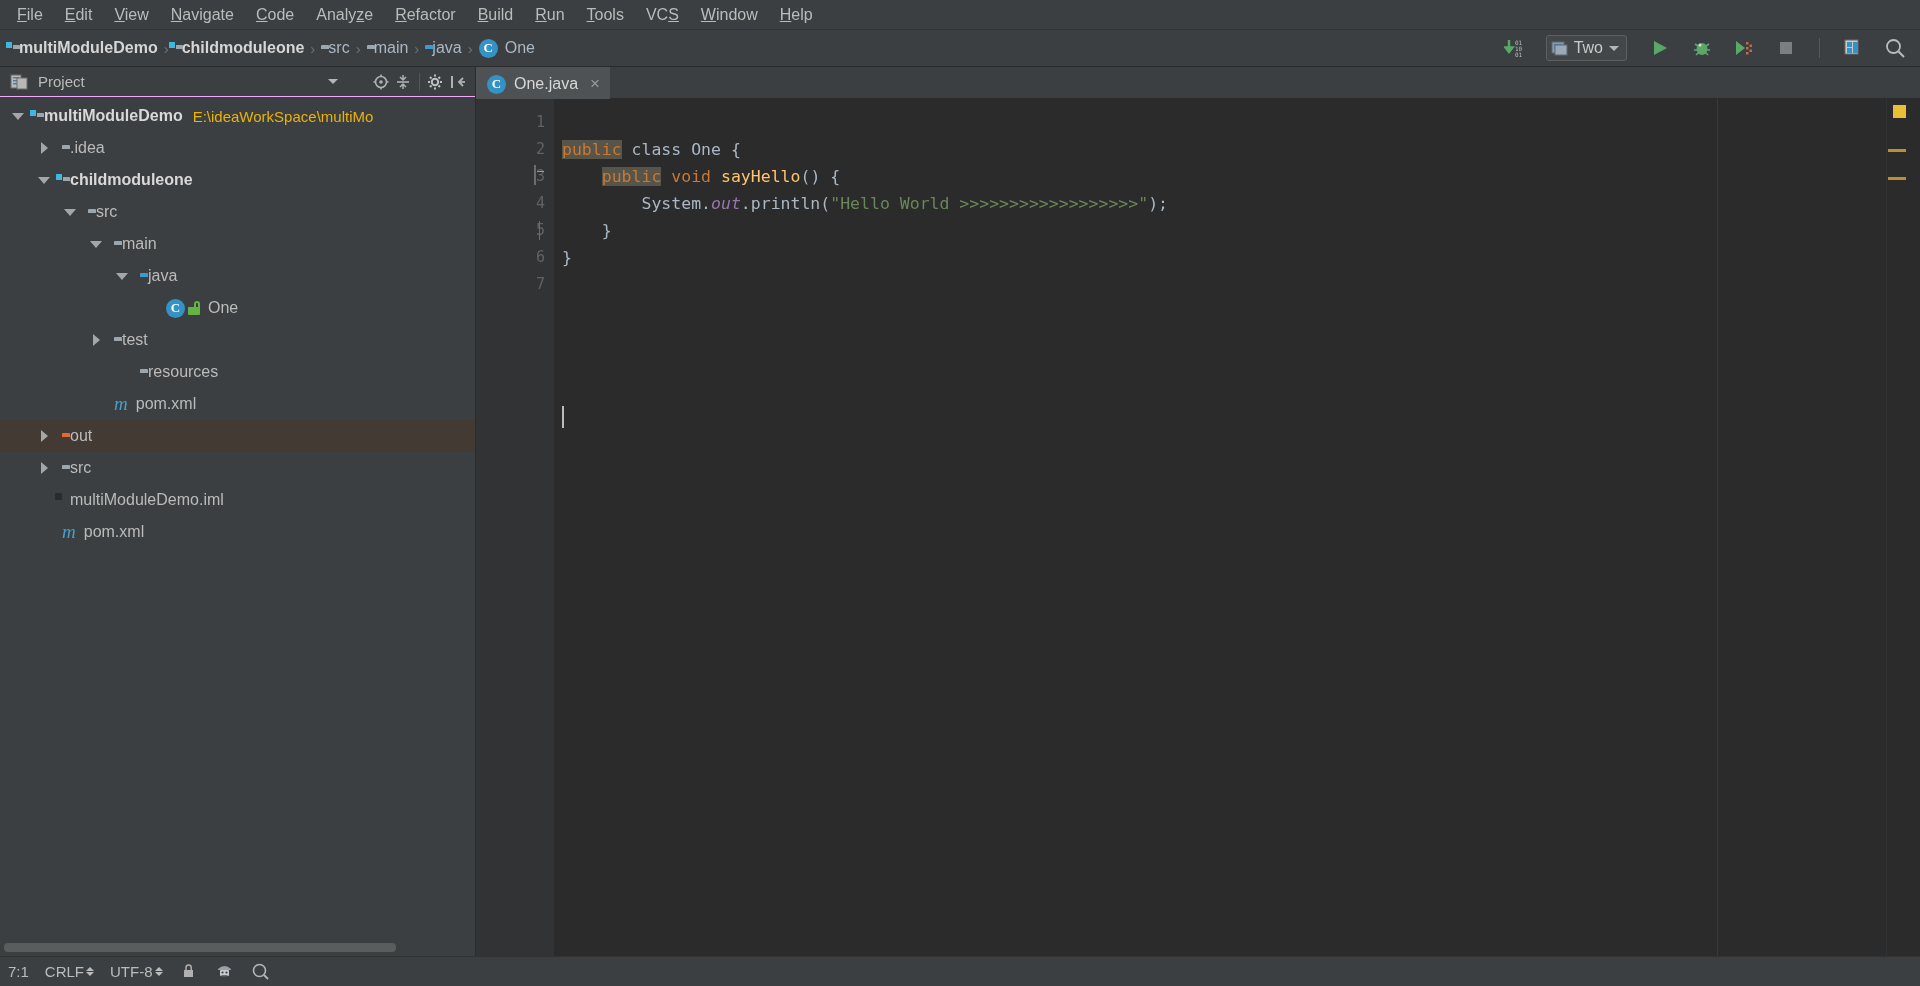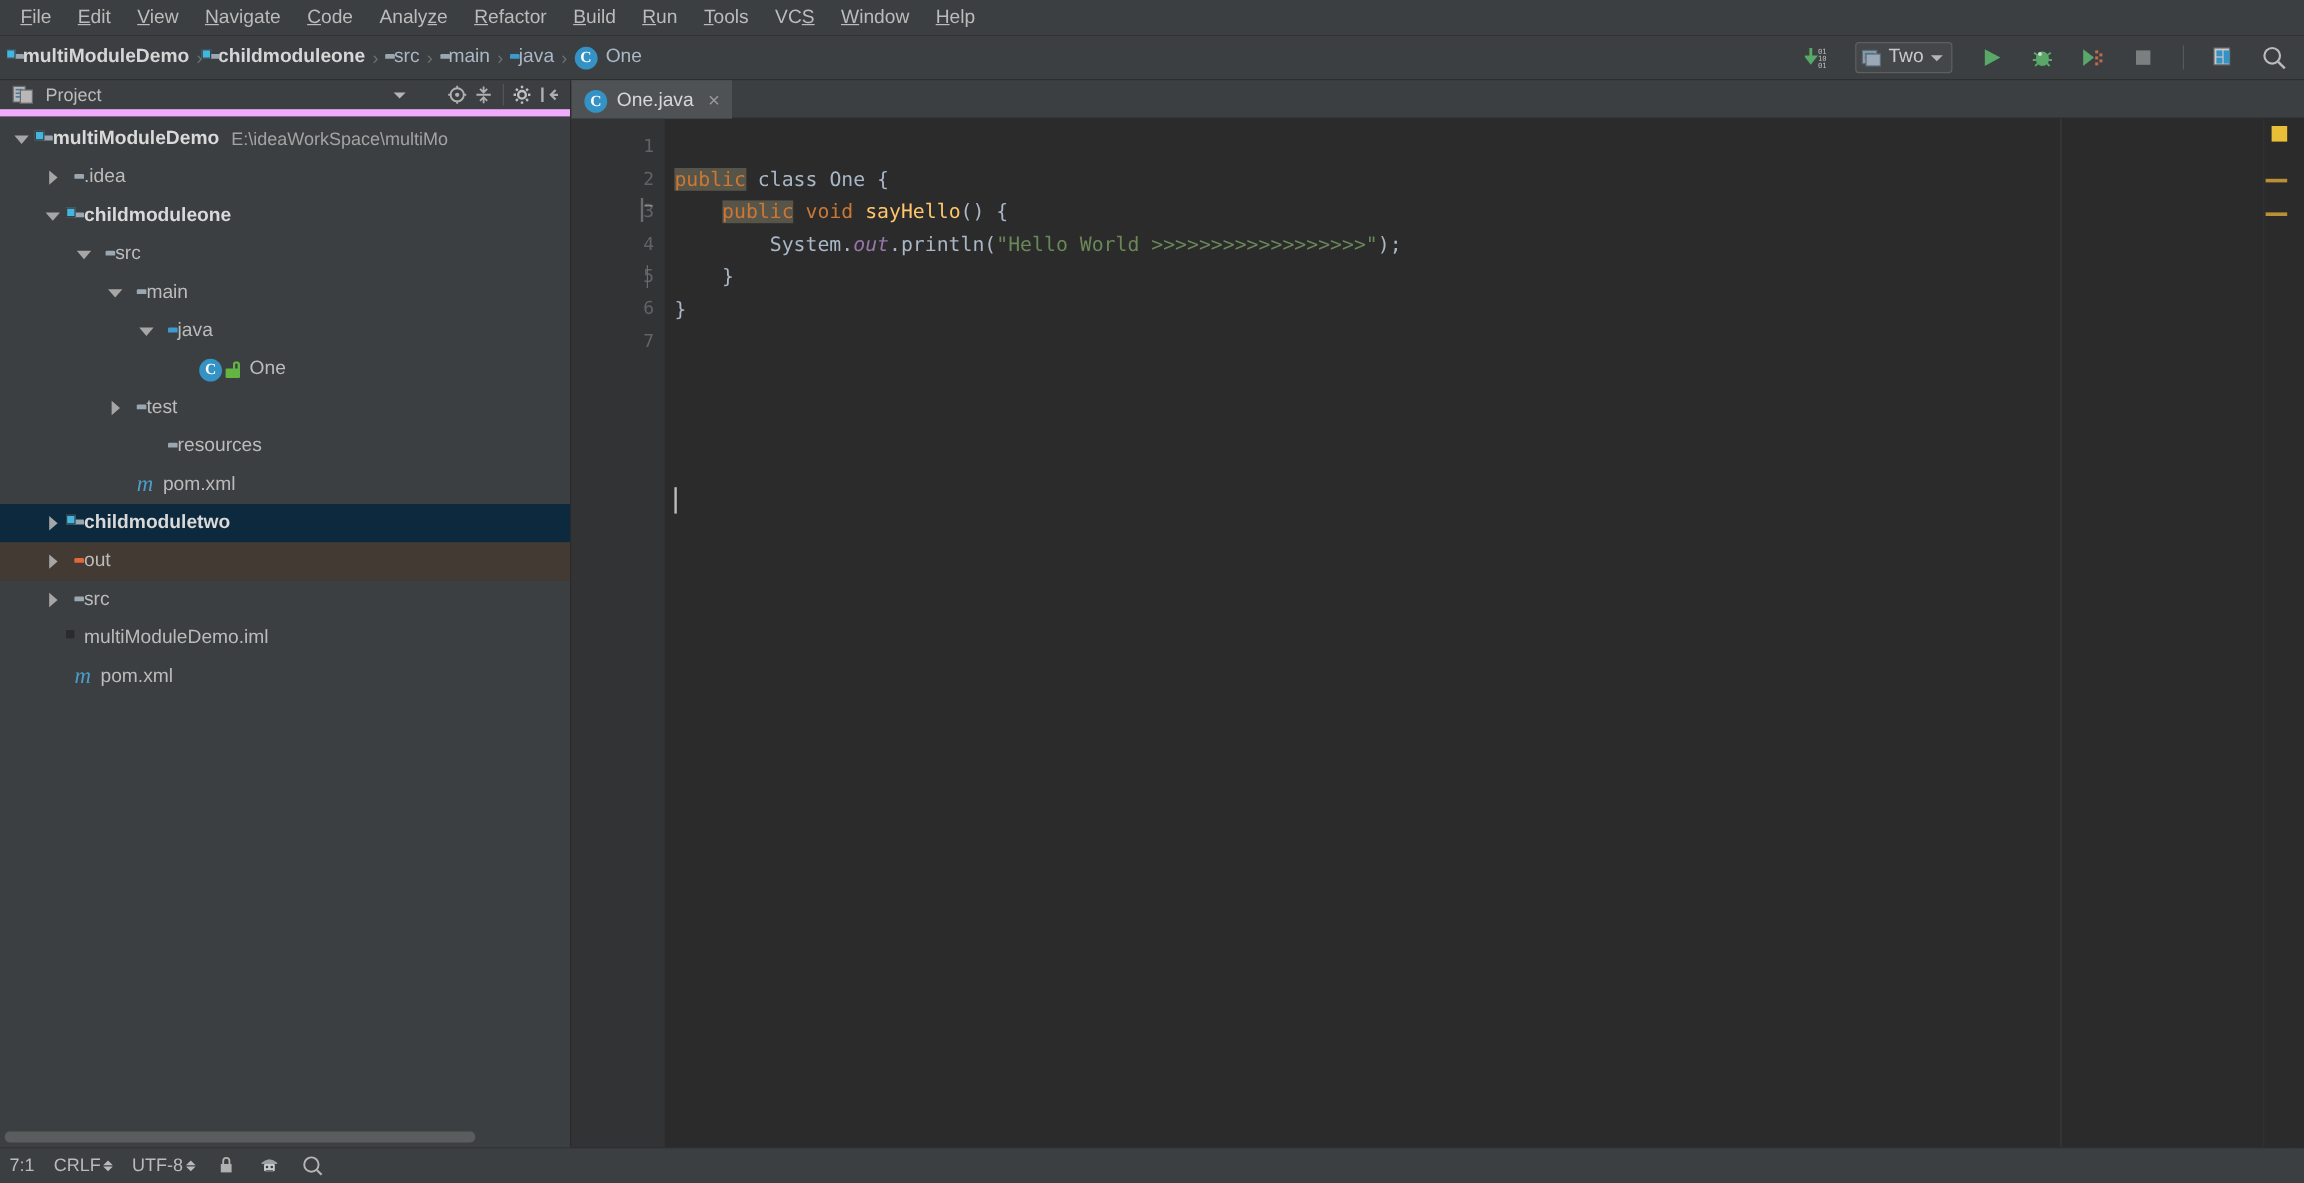--- a/index.html
+++ b/index.html
@@ -92,37 +92,37 @@
   .main { display: flex; height: calc(986px - 30px - 37px - 30px); }
 
   
   .project-panel {
     width: 476px; background: #3c3f41; position: relative;
     display:flex; flex-direction: column;
     border-right: 1px solid #2b2b2b;
   }
   .panel-head {
     height: 30px; display:flex; align-items:center;
-    padding: 0 6px 0 8px; border-bottom: 6px solid #f0abfc;
+    padding: 0 6px 0 8px; border-bottom: 1px solid #f0abfc;
   }
   .panel-title { color:#bbbbbb; font-size:15px; margin-left:8px; flex:0 0 auto; }
   .panel-head-spacer { flex: 1; }
   .panel-icon { width:22px;height:22px;display:flex;align-items:center;justify-content:center; }
 
   .tree { flex:1; overflow:hidden; padding-top: 3px; position: relative; }
   .trow {
     height: 32px; display:flex; align-items:center;
     padding-left: 8px; color:#bbbbbb; font-size:16px; white-space:nowrap;
     cursor: default;
   }
   .trow.selected { background: #0d293e; }
   .trow.marked { background: #433a33; }
   .trow .tlabel { margin-left: 8px; }
   .trow .tlabel.bold { font-weight: bold; color: #d9d9d9; }
-  .tpath { color:#a3a3a3; font-size:15px; margin-left:10px; }
+  .tpath { color:#eab308; font-size:15px; margin-left:10px; }
   .arrow {
     width: 20px; height:20px; flex:0 0 auto;
     display:flex; align-items:center; justify-content:center;
   }
   .arrow i {
     width:0;height:0;border-left:6px solid transparent;border-right:6px solid transparent;
     border-top:7px solid #a6a6a6; display:block;
   }
   .arrow.right i {
     border:0; border-top:6px solid transparent;border-bottom:6px solid transparent;
@@ -479,29 +479,20 @@
         </div>
         <div class="trow">
           <span class="indent" style="width: 78px;"></span>
           <span class="arrow blank">
             <i></i>
           </span>
           <span style="width: 8px;"></span>
           <span class="ico"><span class="m-ico">m</span></span>
           <span class="tlabel">pom.xml</span>
         </div>
-        <div class="trow selected">
-          <span class="indent" style="width: 26px;"></span>
-          <span class="arrow right">
-            <i></i>
-          </span>
-          <span style="width: 8px;"></span>
-          <span class="ico"><span class="folder"><span class="badge"></span></span></span>
-          <span class="tlabel bold">childmoduletwo</span>
-        </div>
         <div class="trow marked">
           <span class="indent" style="width: 26px;"></span>
           <span class="arrow right">
             <i></i>
           </span>
           <span style="width: 8px;"></span>
           <span class="ico"><span class="folder orange"></span></span>
           <span class="tlabel">out</span>
         </div>
         <div class="trow">

